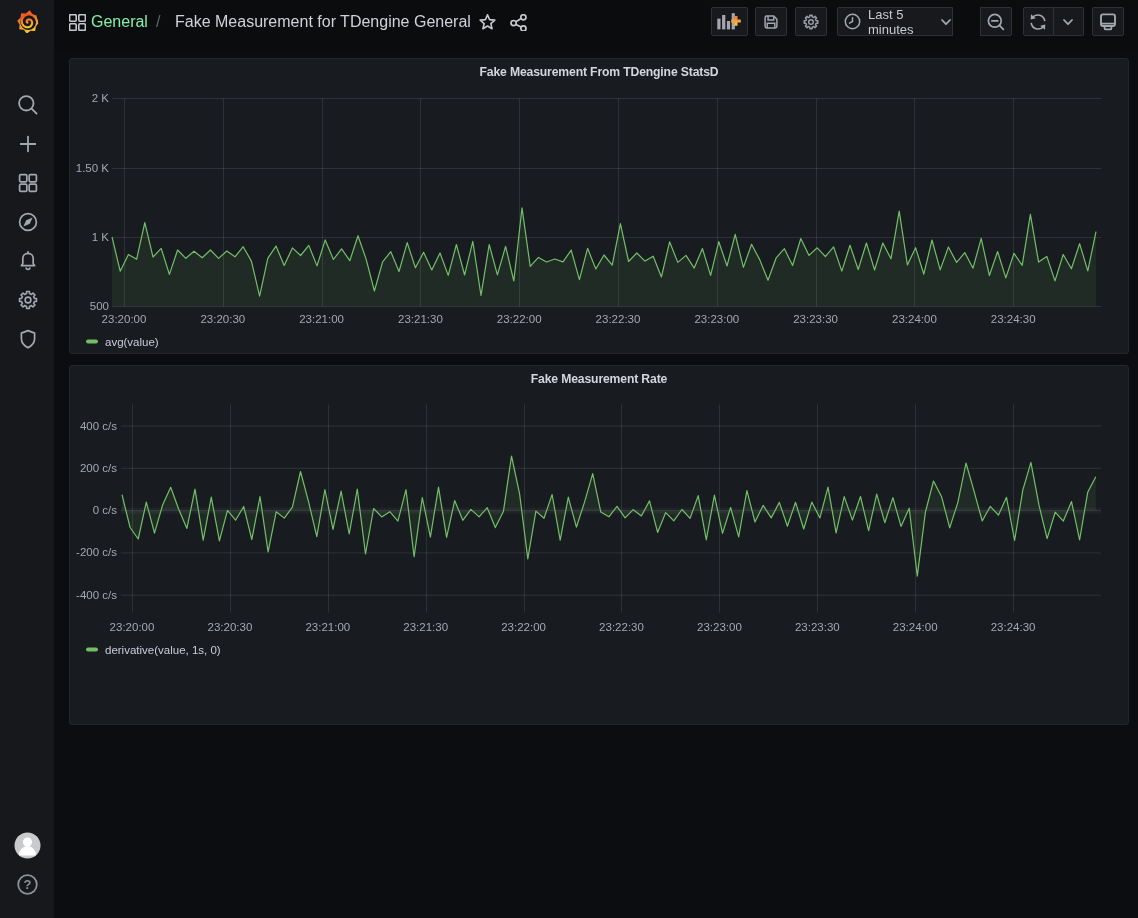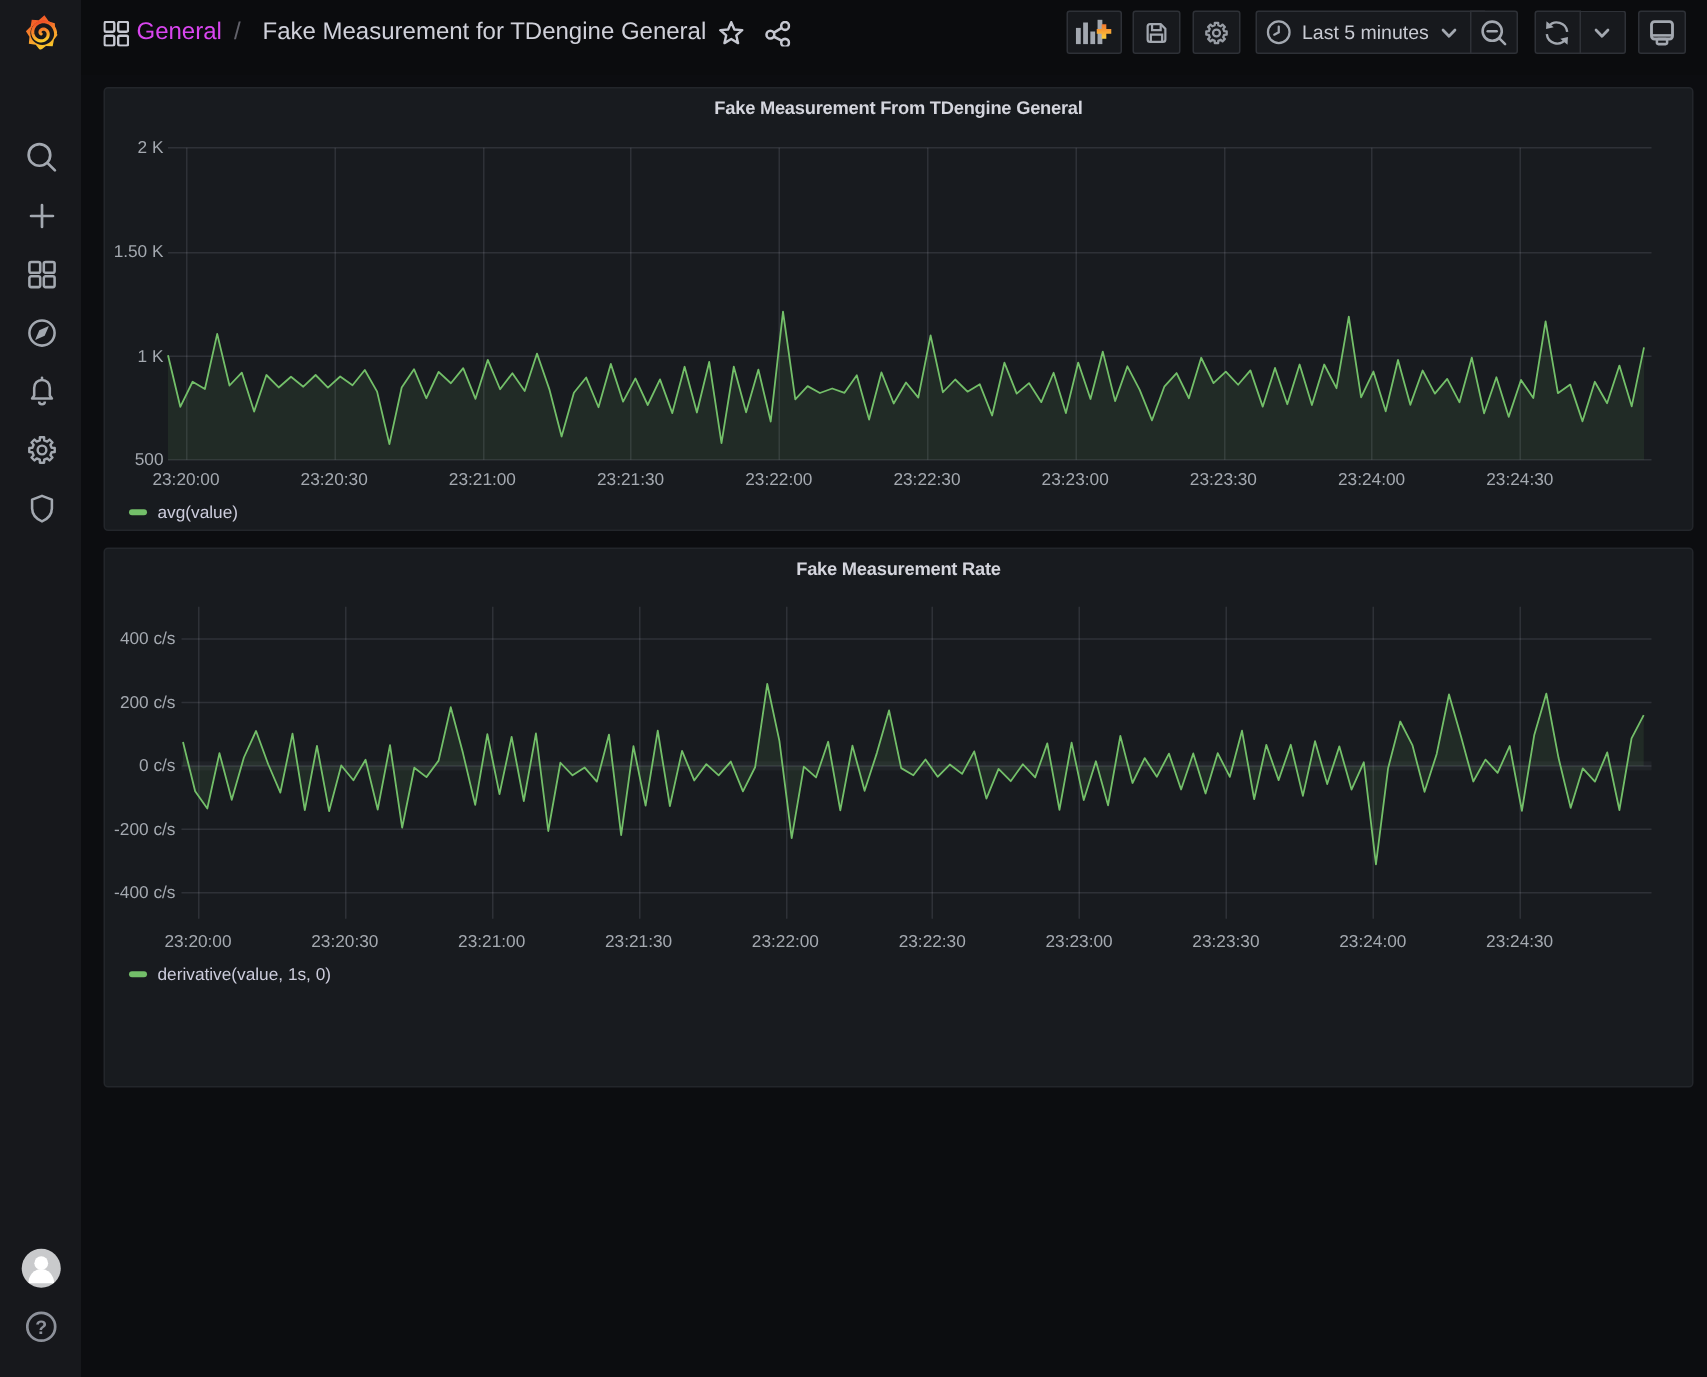--- a/index.html
+++ b/index.html
@@ -1,20 +1,20 @@
 <!DOCTYPE html>
 <html><head><meta charset="utf-8"><style>*{margin:0;padding:0;box-sizing:border-box}body{width:1138px;height:918px;background:#0c0d10;font-family:"Liberation Sans",sans-serif;overflow:hidden;position:relative}.sidebar{position:absolute;left:0;top:0;width:54px;height:918px;background:#17181c;z-index:5}.navbar{position:absolute;left:54px;top:0;width:1084px;height:50px;background:#0b0c0e;z-index:4}.panel{position:absolute;left:69px;width:1060px;background:#181b1f;border:1px solid #23262b;border-radius:3px}.ptitle{position:absolute;left:0;right:0;top:6px;text-align:center;font-size:12.2px;font-weight:600;color:#d4d5dd;letter-spacing:-0.15px}.tbtn{position:absolute;top:7px;height:29px;background:#17191d;border:1px solid #2e3137;border-radius:2px;display:flex;align-items:center;justify-content:center;z-index:6}.icon{position:absolute;z-index:6}</style></head><body>
 <div class="navbar"></div>
 <div class="icon" style="left:69px;top:13.5px"><svg width="17" height="17" viewBox="-8.5 -8.5 17 17" style="">
       <rect x="-7.8999999999999995" y="-7.8999999999999995" width="6.6" height="6.6" rx="1.2" fill="none" stroke="#c6c8d1" stroke-width="1.6"></rect>
       <rect x="-7.8999999999999995" y="1.3" width="6.6" height="6.6" rx="1.2" fill="none" stroke="#c6c8d1" stroke-width="1.6"></rect>
       <rect x="1.3" y="-7.8999999999999995" width="6.6" height="6.6" rx="1.2" fill="none" stroke="#c6c8d1" stroke-width="1.6"></rect>
       <rect x="1.3" y="1.3" width="6.6" height="6.6" rx="1.2" fill="none" stroke="#c6c8d1" stroke-width="1.6"></rect>
     </svg></div>
-<div style="position:absolute;left:91px;top:12.5px;font-size:16px;color:#d946ef;z-index:6">General</div>
+<div style="position:absolute;left:91px;top:12.5px;font-size:16px;color:#86efac;z-index:6">General</div>
 <div style="position:absolute;left:156px;top:12.5px;font-size:16px;color:rgba(204,204,220,0.45);z-index:6">/</div>
 <div style="position:absolute;left:175px;top:12.5px;font-size:16px;color:#d0d1da;z-index:6">Fake Measurement for TDengine General</div>
 <div class="icon" style="left:479px;top:14px;z-index:6"><svg width="17" height="17" viewBox="-8.5 -8.5 17 17" style="">
       <polygon points="0.00,-7.70 2.09,-2.87 7.32,-2.38 3.38,1.10 4.53,6.23 0.00,3.55 -4.53,6.23 -3.38,1.10 -7.32,-2.38 -2.09,-2.87" fill="none" stroke="#c6c8d1" stroke-width="1.6" stroke-linejoin="round"></polygon>
     </svg></div>
 <div class="icon" style="left:510px;top:13.5px;z-index:6"><svg width="17" height="17" viewBox="-8.5 -8.5 17 17" style="">
       <circle cx="-4.9" cy="0.6" r="2.6" fill="none" stroke="#c6c8d1" stroke-width="1.7"></circle>
       <circle cx="4.9" cy="-5.2" r="2.6" fill="none" stroke="#c6c8d1" stroke-width="1.7"></circle>
       <circle cx="4.9" cy="6.0" r="2.6" fill="none" stroke="#c6c8d1" stroke-width="1.7"></circle>
       <line x1="-2.5" y1="-0.8" x2="2.6" y2="-3.9" stroke="#c6c8d1" stroke-width="1.7"></line>
@@ -43,21 +43,21 @@
         <path d="M-4.6,7.1 L-4.6,1.4 L4.6,1.4 L4.6,7.1" fill="none" stroke="#a3a8b0" stroke-width="1.8"></path>
       </g>
     </svg>
   </div>
 <div class="tbtn" style="left:795px;width:32px">
     <svg width="20" height="20" viewBox="-10.0 -10.0 20 20" style="">
       <path d="M-1.13,-6.79 L1.13,-6.79 L1.18,-5.15 L2.81,-4.47 L4.00,-5.60 L5.60,-4.00 L4.47,-2.81 L5.15,-1.18 L6.79,-1.13 L6.79,1.13 L5.15,1.18 L4.47,2.81 L5.60,4.00 L4.00,5.60 L2.81,4.47 L1.18,5.15 L1.13,6.79 L-1.13,6.79 L-1.18,5.15 L-2.81,4.47 L-4.00,5.60 L-5.60,4.00 L-4.47,2.81 L-5.15,1.18 L-6.79,1.13 L-6.79,-1.13 L-5.15,-1.18 L-4.47,-2.81 L-5.60,-4.00 L-4.00,-5.60 L-2.81,-4.47 L-1.18,-5.15 Z" fill="none" stroke="#989da5" stroke-width="1.5" stroke-linejoin="round"></path>
       <circle cx="0" cy="0" r="2.32" fill="none" stroke="#989da5" stroke-width="1.5"></circle>
     </svg>
   </div>
-<div class="tbtn" style="left:837px;width:153px;justify-content:flex-start;border-top-right-radius:0;border-bottom-right-radius:0">
+<div class="tbtn" style="left:837px;width:116px;justify-content:flex-start;border-top-right-radius:0;border-bottom-right-radius:0">
     <span style="margin-left:6px;display:flex">
       <svg width="17" height="17" viewBox="-8.5 -8.5 17 17" style="">
         <circle cx="0" cy="0" r="7.2" fill="none" stroke="#a3a8b0" stroke-width="1.5"></circle>
         <path d="M0,-3.8 L0,0 L-3,1.6" fill="none" stroke="#a3a8b0" stroke-width="1.5" stroke-linecap="round"></path>
       </svg>
     </span>
     <span style="margin-left:7px;font-size:13px;color:#c8cad2;font-weight:500">Last 5 minutes</span>
     <span style="margin-left:7px;display:flex">
       <svg width="12" height="12" viewBox="-6.0 -6.0 12 12" style="">
         <path d="M-4,-2 L0,2.2 L4,-2" fill="none" stroke="#a3a8b0" stroke-width="1.8" stroke-linecap="round" stroke-linejoin="round"></path>
@@ -143,21 +143,21 @@
           <circle cx="0" cy="-3.4" r="4.6" fill="#ffffff"></circle>
           <path d="M-8.6,14 a8.6,9.5 0 0 1 17.2,0 Z" fill="#ffffff" transform="translate(0,-4)"></path>
         </g>
       </svg></div>
     <div class="icon" style="left:17.0px;top:873.5px"><svg width="21" height="21" viewBox="-10.5 -10.5 21 21" style="">
         <circle cx="0" cy="0" r="9.3" fill="none" stroke="#8d919a" stroke-width="1.8"></circle>
         <text x="0" y="4.6" text-anchor="middle" font-family="Liberation Sans" font-size="13" font-weight="bold" fill="#8d919a">?</text>
       </svg></div>
   </div>
 <div class="panel" style="top:58px;height:296px">
-    <div class="ptitle">Fake Measurement From TDengine General</div>
+    <div class="ptitle">Fake Measurement From TDengine StatsD</div>
     <svg width="1060" height="296" viewBox="0 0 1060 296" style="position:absolute;left:-1px;top:-1px">
       <line x1="43" y1="40.5" x2="1032" y2="40.5" stroke="rgba(204,204,220,0.13)" stroke-width="1"></line>
       <line x1="43" y1="110.5" x2="1032" y2="110.5" stroke="rgba(204,204,220,0.13)" stroke-width="1"></line>
       <line x1="43" y1="179.5" x2="1032" y2="179.5" stroke="rgba(204,204,220,0.13)" stroke-width="1"></line>
       <line x1="43" y1="248.5" x2="1032" y2="248.5" stroke="rgba(204,204,220,0.13)" stroke-width="1"></line>
       <line x1="55.5" y1="40.5" x2="55.5" y2="248.5" stroke="rgba(204,204,220,0.13)" stroke-width="1"></line>
       <line x1="154.5" y1="40.5" x2="154.5" y2="248.5" stroke="rgba(204,204,220,0.13)" stroke-width="1"></line>
       <line x1="253.5" y1="40.5" x2="253.5" y2="248.5" stroke="rgba(204,204,220,0.13)" stroke-width="1"></line>
       <line x1="351.5" y1="40.5" x2="351.5" y2="248.5" stroke="rgba(204,204,220,0.13)" stroke-width="1"></line>
       <line x1="450.5" y1="40.5" x2="450.5" y2="248.5" stroke="rgba(204,204,220,0.13)" stroke-width="1"></line>

